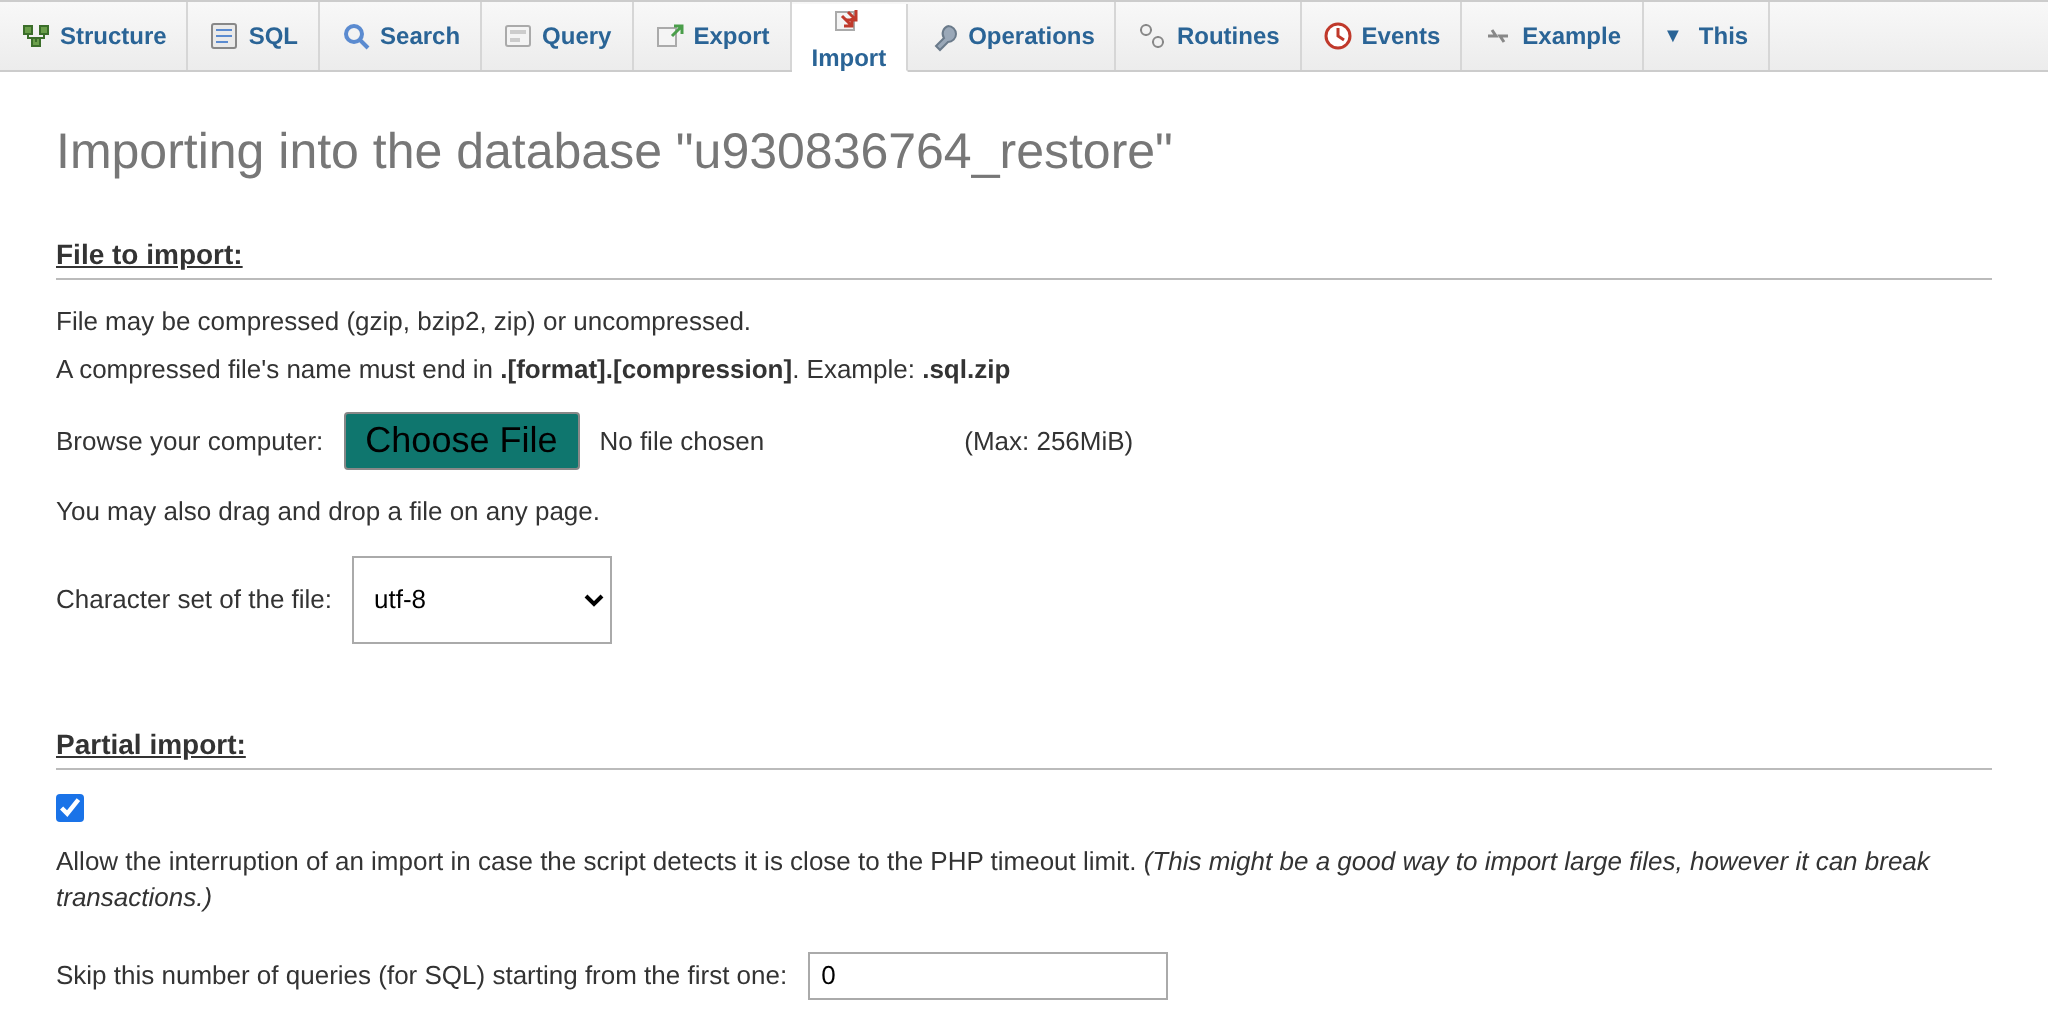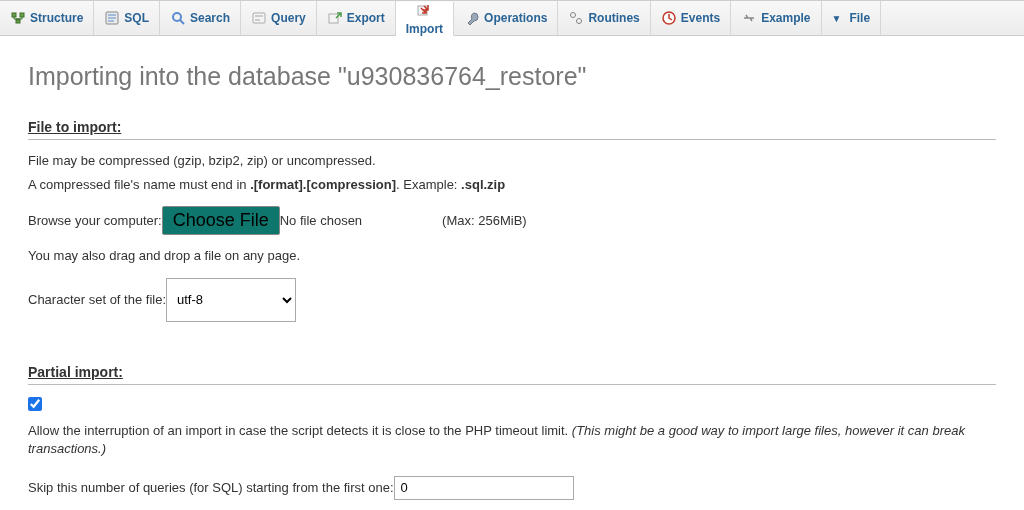--- a/index.html
+++ b/index.html
@@ -54,21 +54,21 @@
   .section-title {
     font-size: 14px;
     font-weight: bold;
     color: #333;
     border-bottom: 1px solid #bbb;
     padding-bottom: 4px;
     margin-bottom: 12px;
     text-decoration: underline;
   }
   .para { margin: 6px 0; color: #333; font-size: 13px; line-height: 1.4; }
-  .row { display: flex; align-items: center; gap: 0; margin: 12px 0; }
+  .row { display: flex; align-items: center; gap: 10px; margin: 12px 0; }
   .row label { color: #333; }
   button.choose {
     font-family: inherit;
     font-size: 18px;
     padding: 3px 10px;
     background: #0f766e;
     border: 1px solid #888;
     border-radius: 2px;
     cursor: pointer;
   }
@@ -190,21 +190,21 @@
   <div class="tab">
     <span class="ico">
       <svg width="16" height="16" viewBox="0 0 16 16">
           <path d="M3 8 h4 l-2 -3 M13 8 h-4 l2 3" fill="none" stroke="#888" stroke-width="1.5"></path>
         </svg>
     </span>
     <span>Example</span>
   </div>
   <div class="tab">
     <span class="more-caret">▼</span>
-    <span>File</span>
+    <span>This</span>
   </div>
 </div>
 
 <div class="content">
 
   <h2 class="page-title">Importing into the database "u930836764_restore"</h2>
 
   <div class="section-title">File to import:</div>
 
   <p class="para">File may be compressed (gzip, bzip2, zip) or uncompressed.</p>

